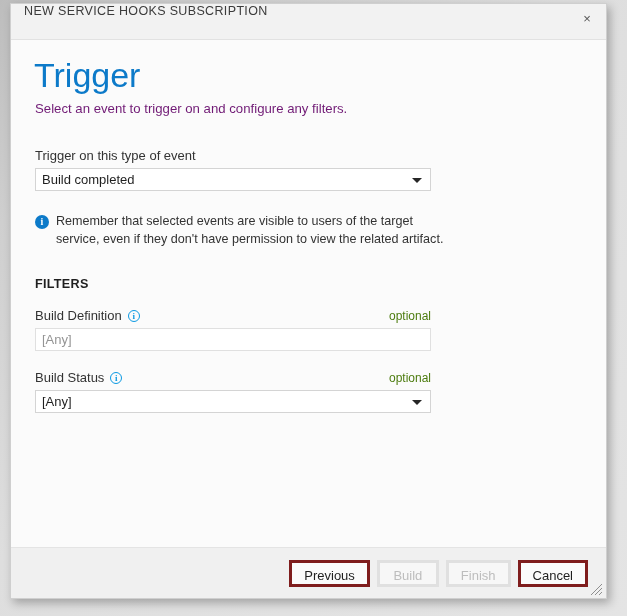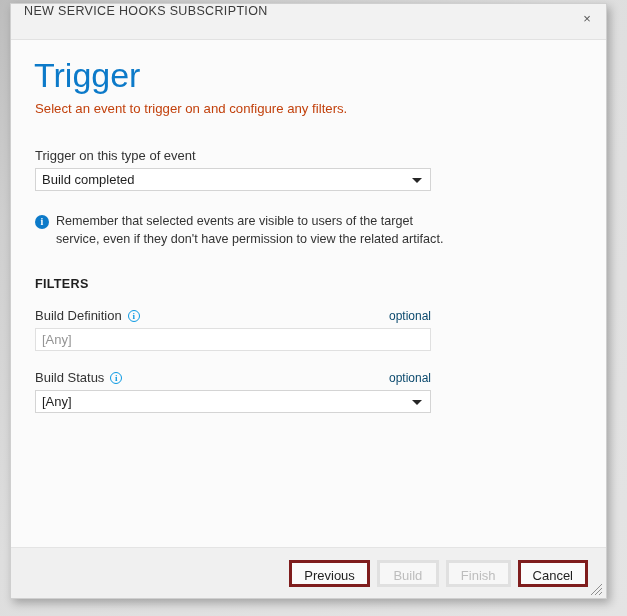--- a/index.html
+++ b/index.html
@@ -85,21 +85,21 @@
 
   .page-title {
     color: #0c7ac9;
     font-size: 34px;
     font-weight: 300;
     line-height: 42px;
     margin: 0 0 4px -1px;
     letter-spacing: 0px;
   }
   .page-subtitle {
-    color: #c2410c;
+    color: #701a75;
     font-size: 13.2px;
     line-height: 18px;
     margin: 0;
   }
 
   
   .field-block {
     margin-top: 30px;
   }
   .field-label {
@@ -208,21 +208,21 @@
     font-weight: bold;
     font-family: "Liberation Serif", "DejaVu Serif", serif;
     line-height: 10px;
     text-align: center;
     margin-left: 6px;
     cursor: pointer;
   }
   .optional-tag {
     margin-left: auto;
     font-size: 12px;
-    color: #0c4a6e;
+    color: #4d7c0f;
   }
 
   
   .footer {
     height: 51px;
     min-height: 51px;
     background: #f0f0f0;
     border-top: 1px solid #e4e4e4;
     display: flex;
     align-items: center;

